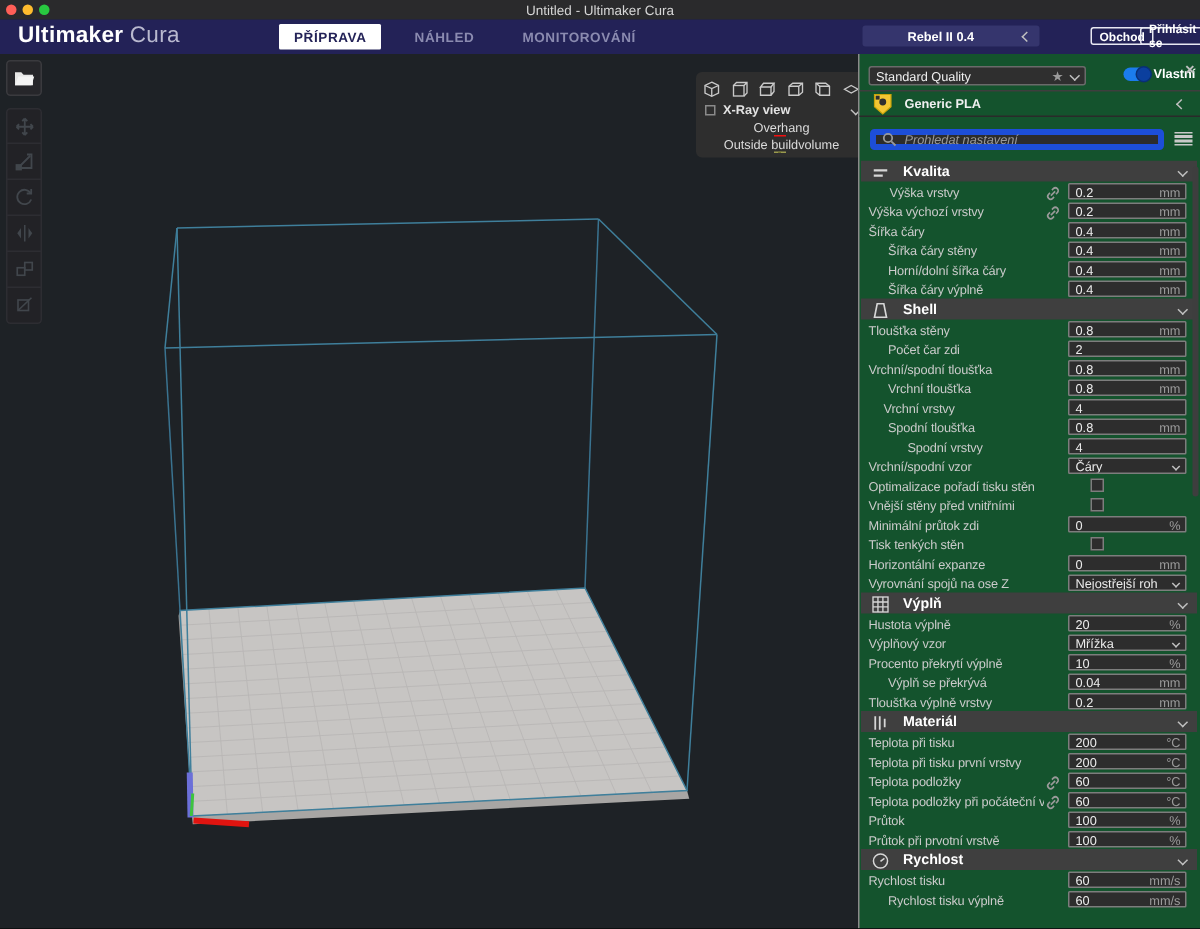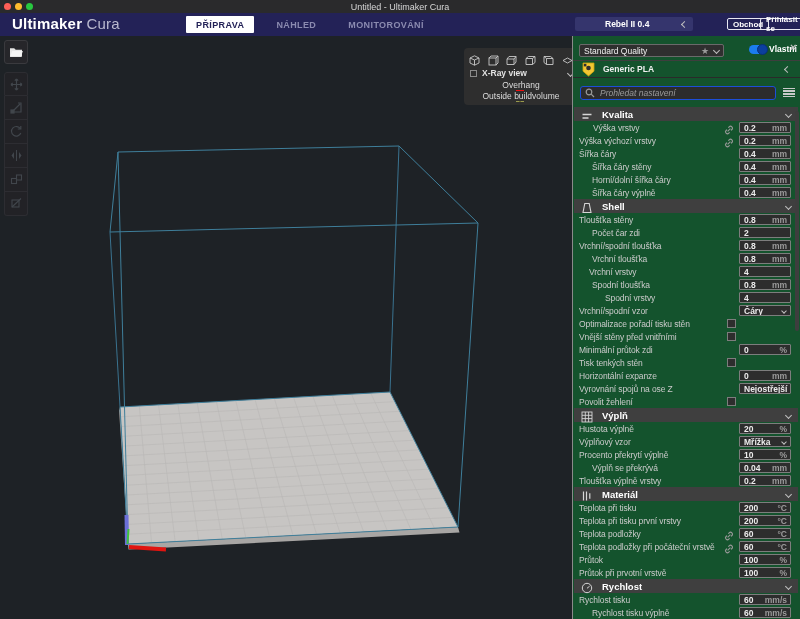--- a/index.html
+++ b/index.html
@@ -63,35 +63,35 @@
   .star{color:#9a9a9a;font-size:9px;margin-right:5px;}
   .toggle{position:absolute;left:176px;top:9px;width:18px;height:9px;border-radius:5px;}
   .knob{position:absolute;right:-1px;top:-1px;width:11px;height:11px;border-radius:50%;background:#0b3f9e;border:1px solid #092f75;}
   .togglelabel{position:absolute;left:196px;top:8px;font-size:8.5px;font-weight:bold;color:#fff;}
   .closex{position:absolute;left:217px;top:6px;font-size:11px;font-weight:bold;color:#c0c0c0;line-height:11px;}
   .matrow{position:absolute;left:0;top:24px;width:100%;height:18px;border-top:1px solid #3e3e3e;border-bottom:1px solid #2a2a2a;display:flex;align-items:center;}
   .maticon{width:13px;height:15px;margin-left:9px;}
   .matname{flex:1;font-size:8.5px;font-weight:bold;color:#f0f0f0;margin-left:8px;}
   .matrow .chev{margin-right:10px;}
   .searchrow{position:absolute;left:0;top:42px;width:100%;height:29px;display:flex;align-items:center;}
-  .searchbox{position:relative;margin-left:7px;width:196px;height:14px;background:#2c2c2c;border:1px solid #1d4ed8;border-radius:3px;display:flex;align-items:center;}
+  .searchbox{position:relative;margin-left:7px;width:196px;height:14px;background:#2c2c2c;border:4px solid #1d4ed8;border-radius:3px;display:flex;align-items:center;}
   .searchbox input{background:transparent;border:none;outline:none;color:#cfcfcf;font-size:8.5px;font-style:italic;width:160px;}
   .searchbox input::placeholder{color:#9a9a9a;}
   .mag{width:10px;height:10px;margin:0 3px 0 4px;}
   .burger{width:12px;height:10px;margin-left:7px;display:flex;flex-direction:column;justify-content:space-between;}
   .burger i{display:block;height:1.5px;background:#c9c9c9;}
 
   .slist{position:absolute;left:0;top:71px;right:0;bottom:0;overflow:hidden;}
   .shead{height:14px;display:flex;align-items:center;background:#3f3f3f;margin:0 2px 0 1px;padding:0 7px 0 7px;}
   .sicon{width:12px;height:12px;display:inline-block;}
   .sname{flex:1;font-size:9.5px;font-weight:bold;color:#fff;margin-left:9px;}
   .srow{height:13px;display:flex;align-items:center;padding-right:9px;}
   .slabel{flex:1;font-size:8.5px;color:#cbcbcb;white-space:nowrap;overflow:hidden;letter-spacing:-.1px;}
   .lnk{width:12px;height:12px;margin-right:4px;flex:none;}
-  .vbox{width:52px;height:11px;flex:none;display:flex;align-items:center;background:#2d2d2d;border:1px solid #7d7d7d;border-radius:1px;font-size:8.5px;overflow:hidden;font-weight:bold;}
+  .vbox{width:79px;height:11px;flex:none;display:flex;align-items:center;background:#2d2d2d;border:1px solid #7d7d7d;border-radius:1px;font-size:8.5px;overflow:hidden;}
   .vtext{flex:1;padding-left:4px;color:#ececec;white-space:nowrap;}
   .vunit{padding-right:3px;color:#9b9b9b;}
   .vdrop .chev{margin-right:4px;}
   .vcheck{width:9px;height:9px;flex:none;margin-right:55px;background:#2d2d2d;border:1px solid #7d7d7d;}
   .scrollthumb{position:absolute;right:1px;top:75px;width:4px;height:220px;background:#3e3e3e;border-radius:2px;}
 </style>
 </head>
 <body>
 
 <div id="app">
@@ -490,24 +490,20 @@
             <span class="vunit">mm</span>
           </span>
         </div>
         <div class="srow">
           <span class="slabel" style="padding-left: 6px;">Vyrovnání spojů na ose Z</span>
           <span class="vbox vdrop">
             <span class="vtext">Nejostřejší roh</span>
             <span class="chev dn sm"></span>
           </span>
         </div>
-        <div class="srow">
-          <span class="slabel" style="padding-left: 6px;">Povolit žehlení</span>
-          <span class="vcheck"></span>
-        </div>
         <div class="shead">
           <span class="sicon"><svg viewBox="0 0 12 12">
               <g fill="none" stroke="#d6d6d6" stroke-width="0.9">
                 <rect x="1" y="1" width="10" height="10"></rect>
                 <path d="M1 4.3h10M1 7.6h10M4.3 1v10M7.6 1v10"></path>
               </g>
             </svg></span>
           <span class="sname">Výplň</span>
           <span class="chev dn"></span>
         </div>

